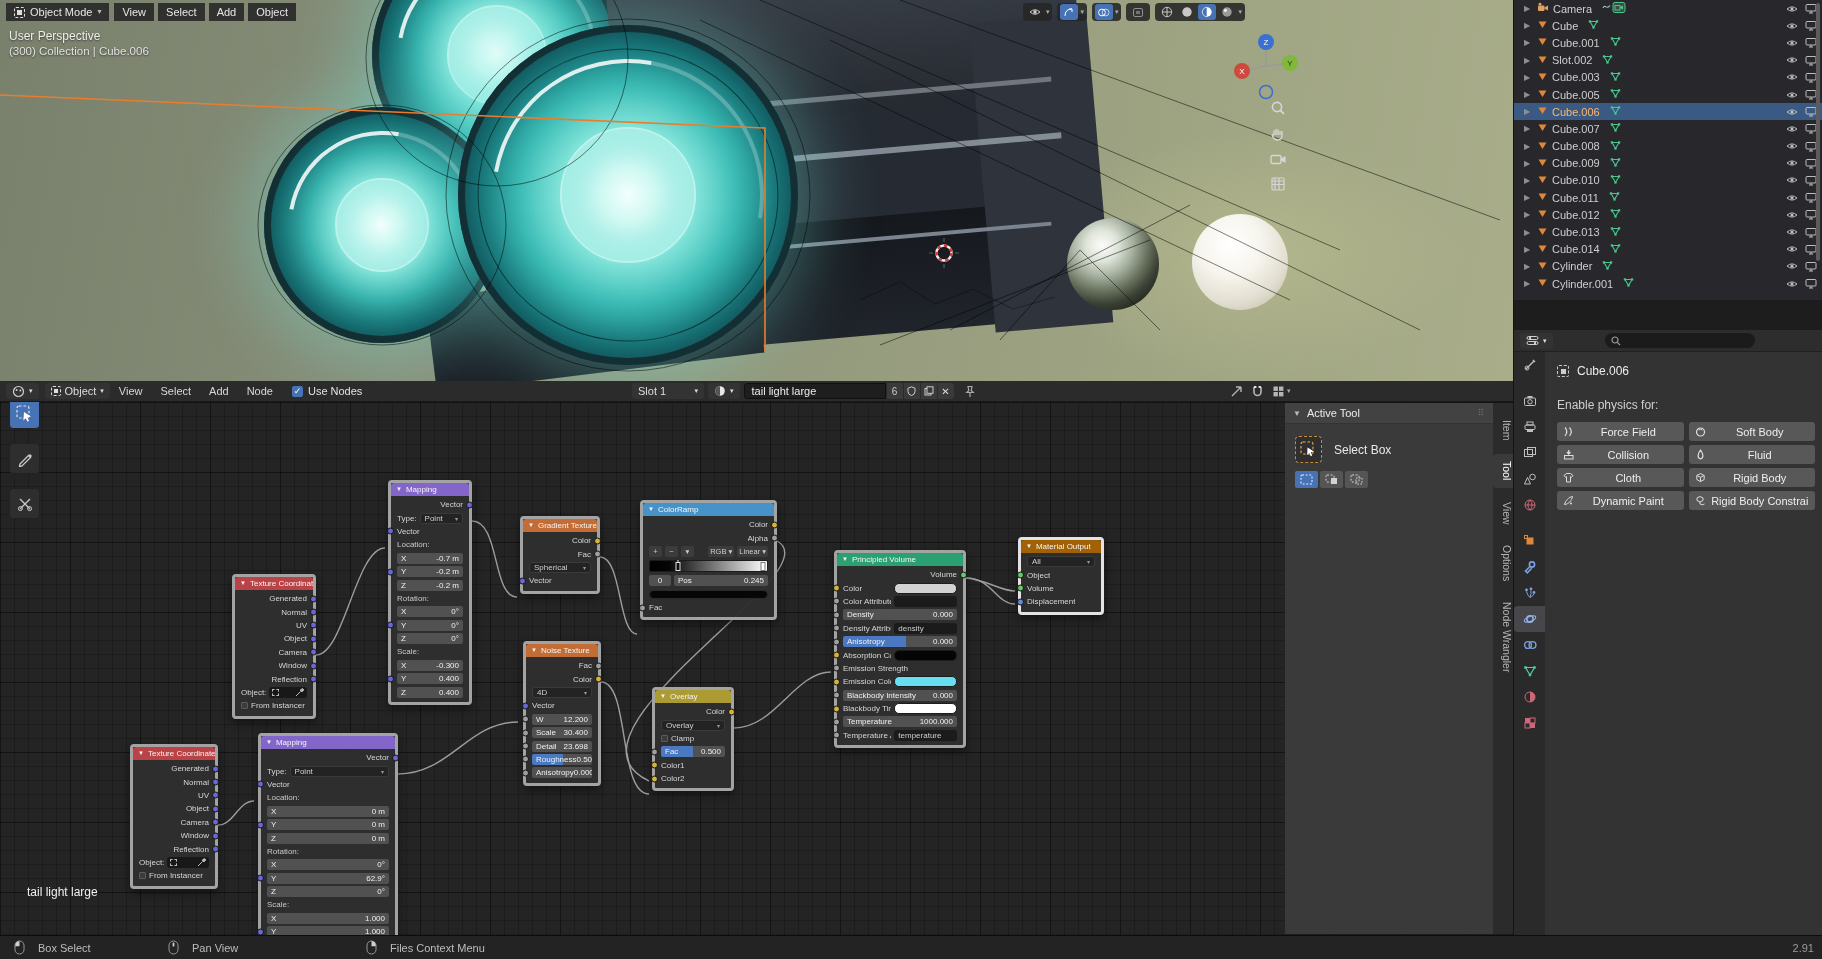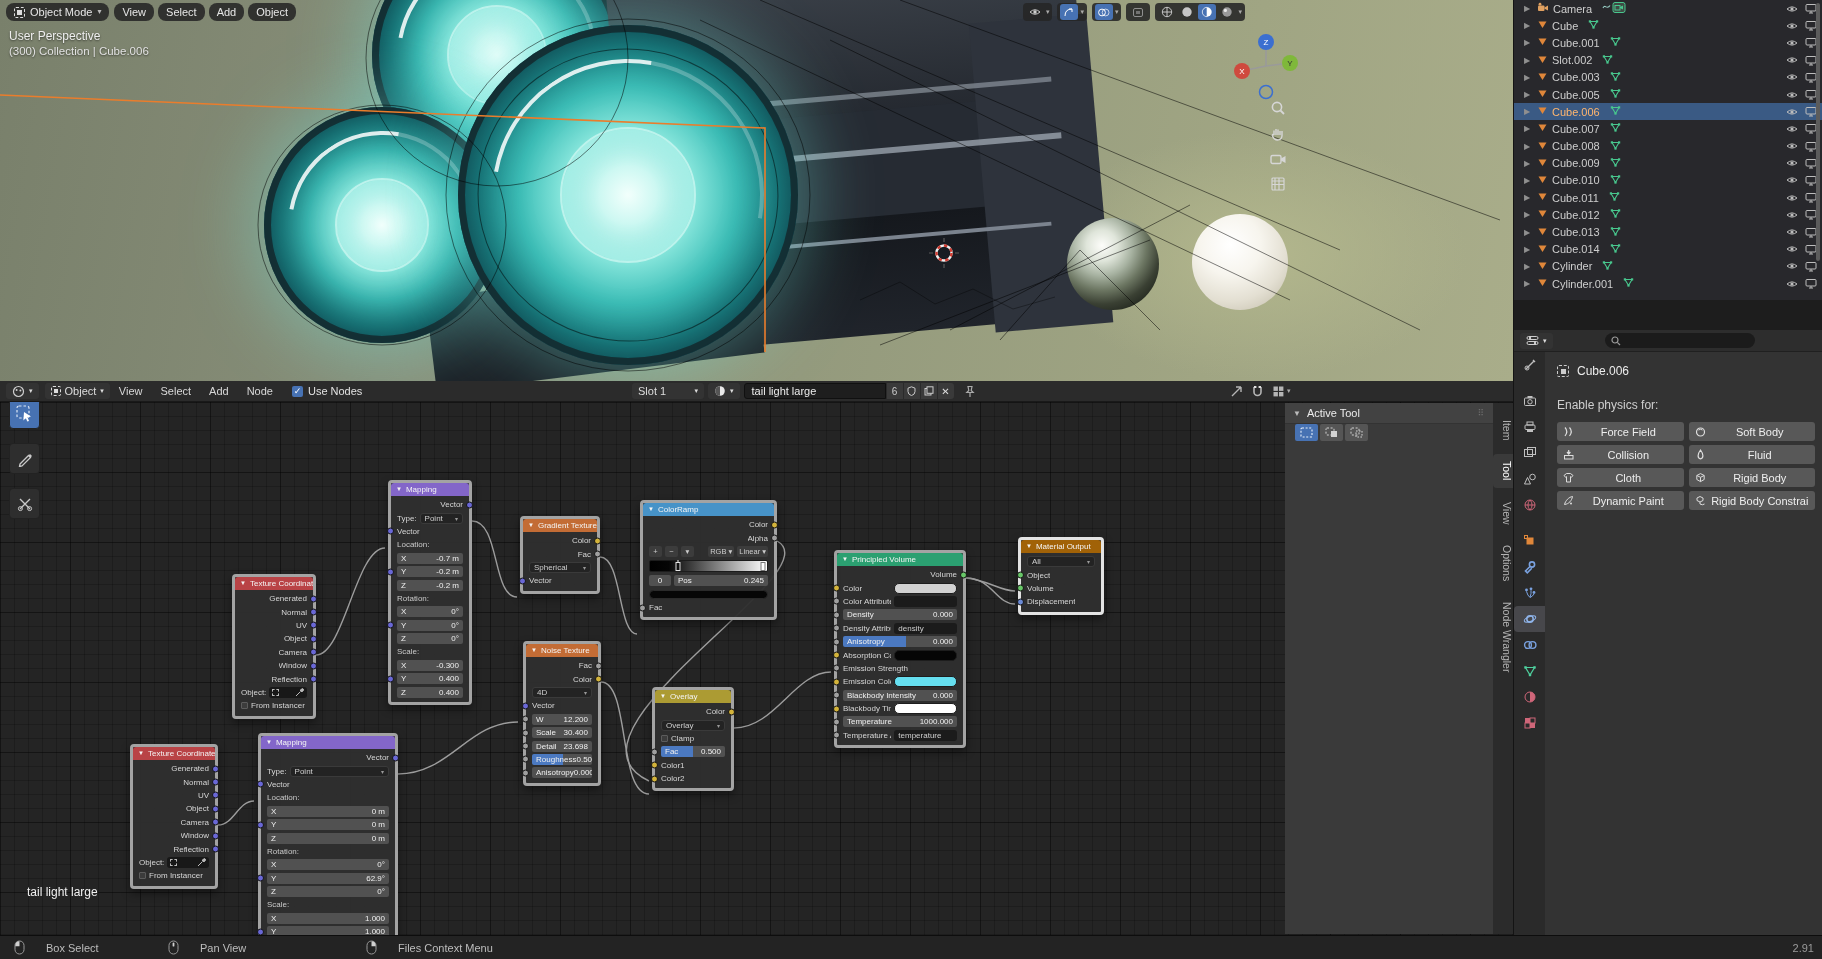--- a/index.html
+++ b/index.html
@@ -4,21 +4,21 @@
 <style>
   * { margin:0; padding:0; box-sizing:border-box; }
   html,body { background:#111; }
   #app { position:relative; width:1822px; height:959px; overflow:hidden;
          font-family:"Liberation Sans", sans-serif; color:#ddd; background:#1d1d1d; }
 
   
   #viewport { position:absolute; left:0; top:0; width:1513px; height:381px; overflow:hidden;
     background:linear-gradient(100deg,#79806b 0%, #89907a 30%, #949a7d 55%, #a0a583 80%, #a9ad8a 100%); }
   .vp-hdr { position:absolute; left:6px; top:3px; display:flex; gap:5px; z-index:40; }
-  .vp-btn { background:rgba(38,38,38,.88); border-radius:8px; height:18px; line-height:18px;
+  .vp-btn { background:rgba(38,38,38,.88); border-radius:0; height:18px; line-height:18px;
     padding:0 8px; font-size:11px; color:#e6e6e6; display:flex; align-items:center; gap:5px; }
   .vp-btn .chev { font-size:8px; color:#bbb; }
   .modeicon { width:11px; height:11px; border:1px dashed #ddd; border-radius:2px; position:relative; }
   .modeicon::after { content:''; position:absolute; inset:2px; background:#ddd; }
   .vp-text { position:absolute; z-index:40; text-shadow:0 1px 2px rgba(0,0,0,.55); color:#efefef; }
   #vp-persp { left:9px; top:29px; font-size:12px; }
   #vp-coll  { left:9px; top:45px; font-size:11.5px; color:#e2e2e2; }
 
   .vp-hdr-r { position:absolute; right:268px; top:3px; display:flex; gap:5px; z-index:40; }
   .ico-grp { background:rgba(38,38,38,.88); border-radius:4px; height:18px; display:flex; align-items:center; padding:0 3px; gap:2px; }
@@ -144,21 +144,21 @@
   .dashedsq::after { content:''; position:absolute; inset:2.5px; background:#ccc; }
   #phys-label { font-size:12px; color:#cfcfcf; margin-bottom:10px; }
   #phys-grid { display:grid; grid-template-columns:1fr 1fr; gap:4px 5px; }
   .physbtn { height:19px; background:#585858; border-radius:3px; display:flex; align-items:center;
     font-size:11px; color:#eee; padding:0 6px; gap:5px; overflow:hidden; white-space:nowrap; }
   .physbtn .pl { flex:1; text-align:center; }
 
   
   #statusbar { position:absolute; left:0; top:935px; width:1822px; height:24px; background:#232323;
     border-top:1px solid #0d0d0d; display:flex; align-items:center; font-size:11px; color:#bdbdbd; }
-  .sb-item { display:flex; align-items:center; gap:21px; position:absolute; }
+  .sb-item { display:flex; align-items:center; gap:13px; position:absolute; }
   #sb-version { position:absolute; right:8px; color:#9a9a9a; }
 </style>
 </head>
 <body>
 
 <div id="app">
 
   <div id="viewport">
 
     <div class="mach" style="left:1040px;top:130px;width:430px;height:250px;background:radial-gradient(ellipse at center,#b3b78d 0%,rgba(179,183,141,0) 70%);"></div>
@@ -970,20 +970,29 @@
         </svg>
     </div>
 
     <div id="frame-label">tail light large</div>
 
     <div id="npanel">
       <div id="npanel-hdr">
         <span style="font-size:8px;color:#bbb">▼</span>
         <span>Active Tool</span>
         <span class="grip">⠿</span>
+      </div>
+      <div class="toolrow">
+        <span class="toolico">
+          <svg width="17" height="17">
+              <rect x="1" y="1" width="12" height="12" rx="2" fill="none" stroke="#e8b35c" stroke-width="1.1" stroke-dasharray="2.5 2"></rect>
+              <path d="M7.5 6.5 L14 10.6 L10.9 11.2 L12.2 14.6 L10.7 15.2 L9.4 11.9 L7.2 14 Z" fill="#fff"></path>
+            </svg>
+        </span>
+        <span style="font-size:12px;color:#e8e8e8">Select Box</span>
       </div>
       <div class="modebtns">
         <span class="modebtn on">
             <svg width="13" height="11">
               <rect x="1" y="1" width="11" height="9" rx="1" fill="none" stroke="#e8f0fa" stroke-width="1.1" stroke-dasharray="2 1.6"></rect>
             </svg>
           </span>
         <span class="modebtn">
             <svg width="13" height="11">
               <rect x="1" y="1" width="8" height="7" rx="1" fill="none" stroke="#d2d2d2" stroke-dasharray="2 1.6"></rect>

